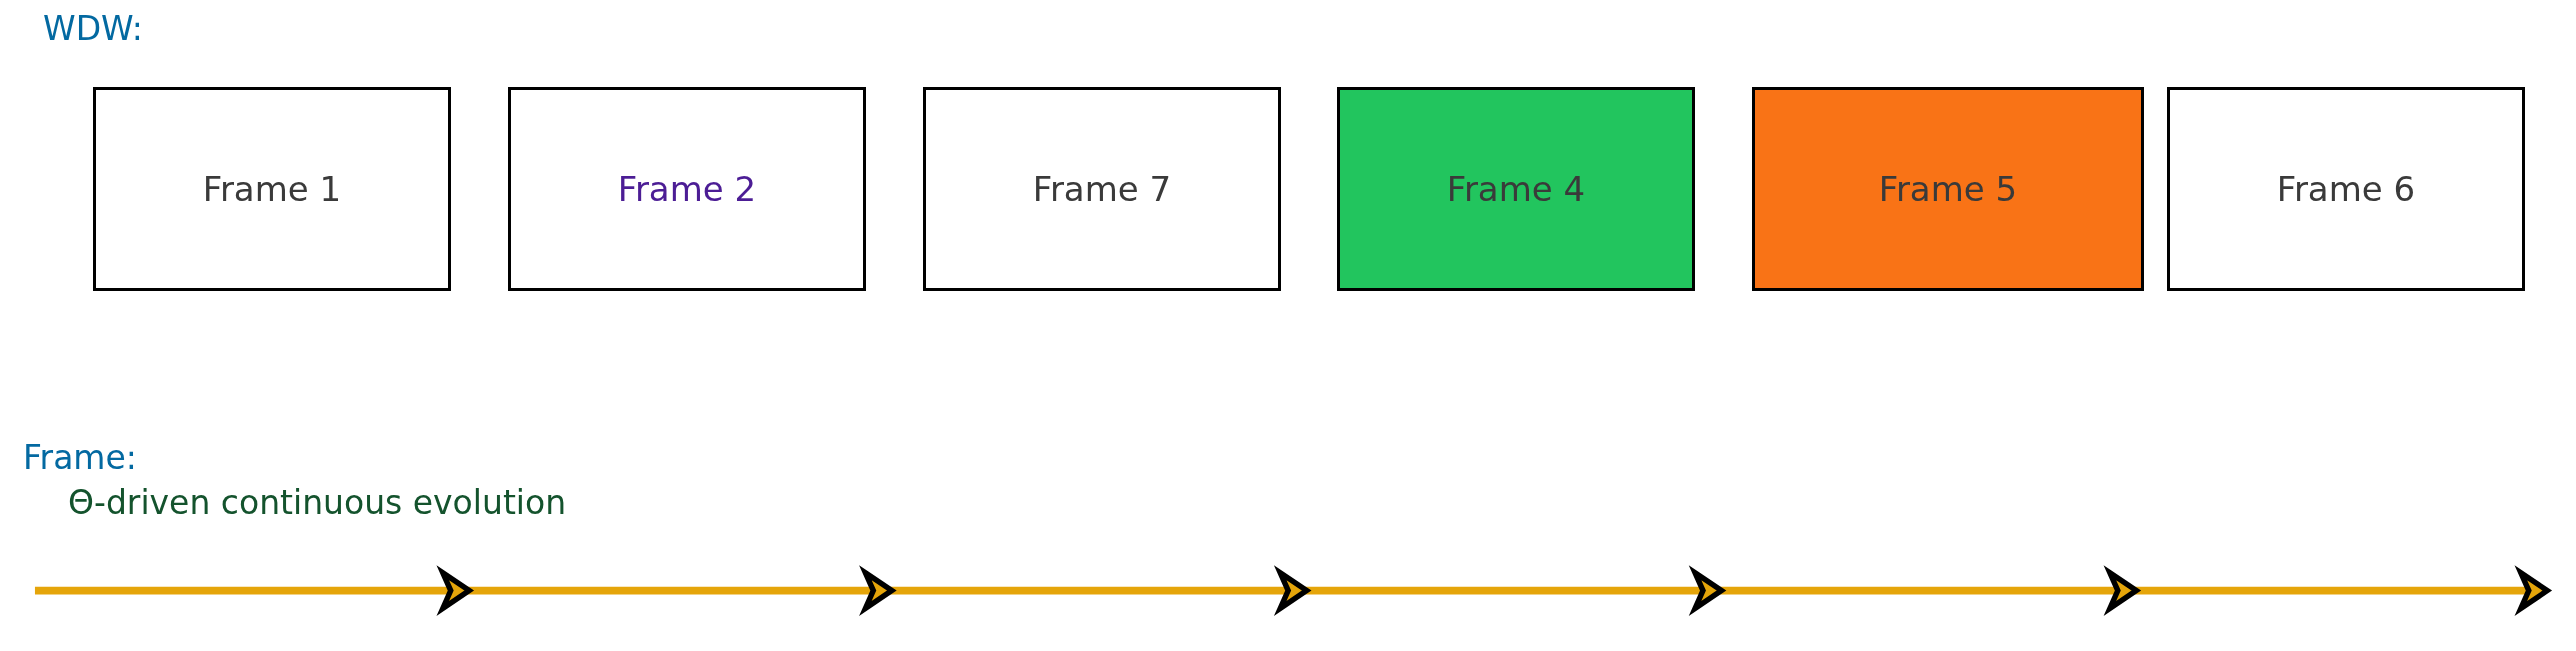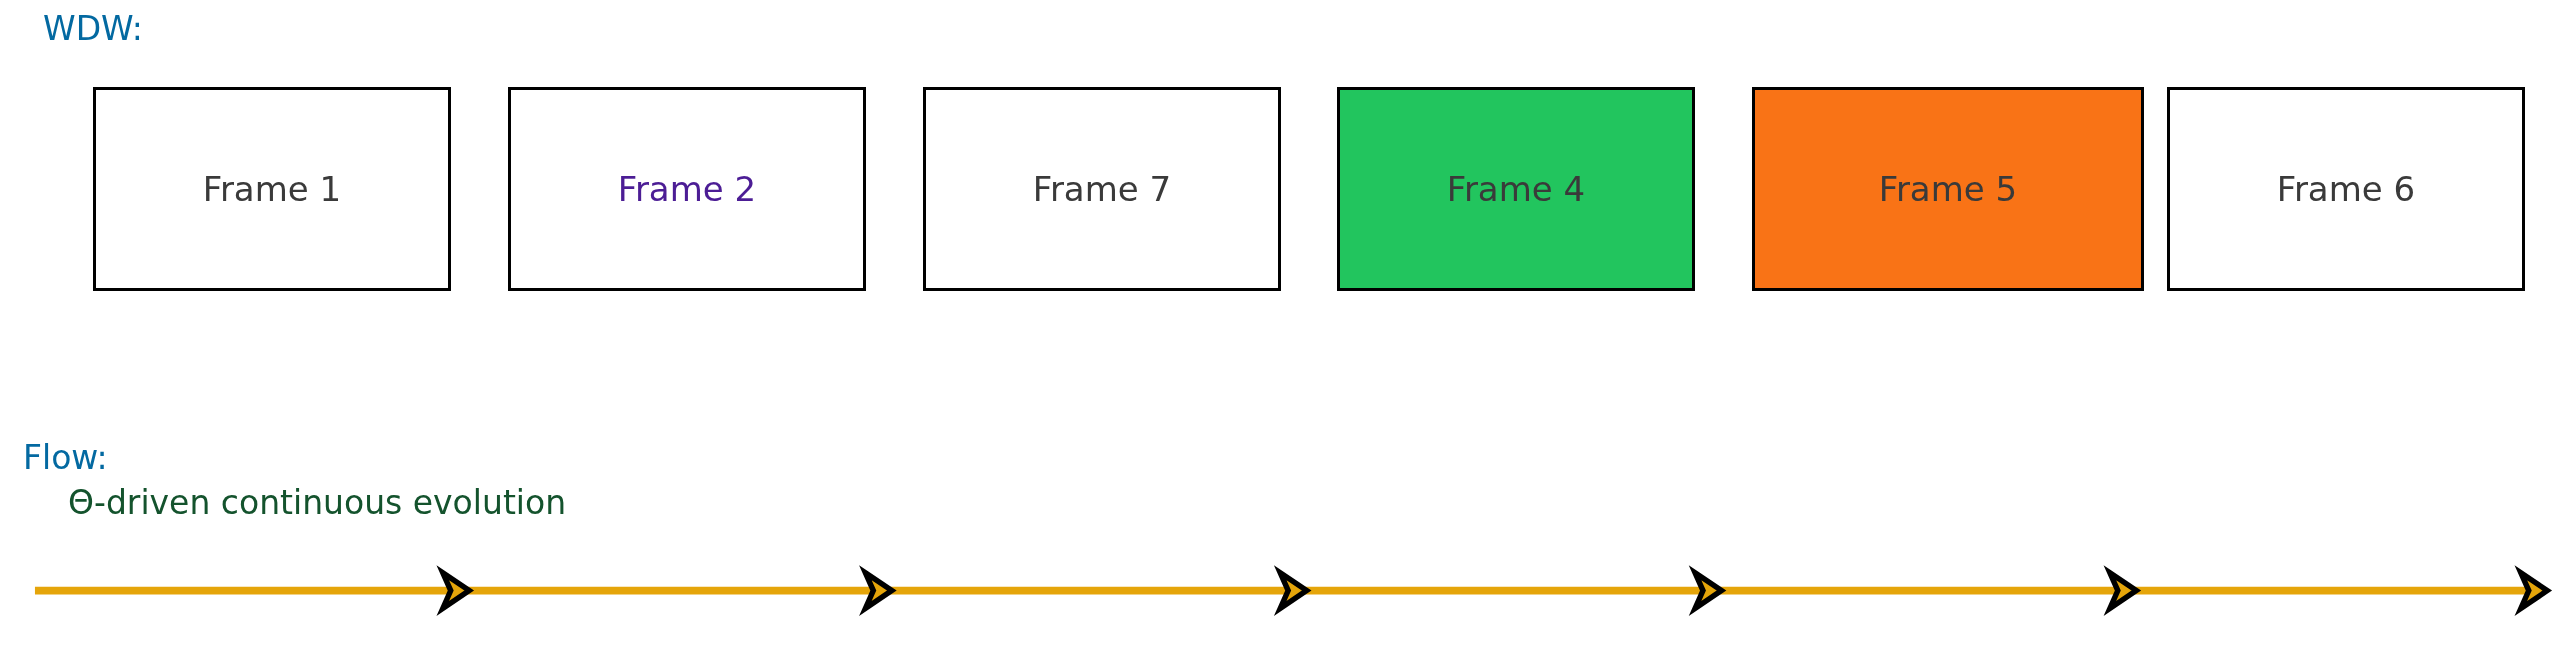--- a/index.html
+++ b/index.html
@@ -106,21 +106,21 @@
         <span class="frame-label" style="color: rgb(58, 58, 58);">Frame 4</span>
       </div>
       <div class="frame-box" style="left: 1659px; width: 392px; height: 204px; border-color: rgb(0, 0, 0); background: #f97316;">
         <span class="frame-label" style="color: rgb(58, 58, 58);">Frame 5</span>
       </div>
       <div class="frame-box" style="left: 2074px; width: 358px; height: 204px; border-color: rgb(0, 0, 0); background: rgb(255, 255, 255);">
         <span class="frame-label" style="color: rgb(58, 58, 58);">Frame 6</span>
       </div>
     </div>
 
-  <div class="section-label" id="flow-label">Flow:</div>
+  <div class="section-label" id="flow-label">Frame:</div>
 
   <div id="flow-sublabel">Θ-driven continuous evolution</div>
 
   <div id="flow-axis">
     <svg id="flow-svg" width="2576" height="101" viewBox="0 0 3316 130">
         <line x1="45" y1="60" x2="3262" y2="60" stroke="#e5a50a" stroke-width="10"></line>
         <polygon points="570,37 604,60 570,83 580.2,60" fill="#e5a50a" stroke="#000000" stroke-width="7" stroke-linejoin="miter"></polygon>
         <polygon points="1114,37 1148,60 1114,83 1124.2,60" fill="#e5a50a" stroke="#000000" stroke-width="7" stroke-linejoin="miter"></polygon>
         <polygon points="1648,37 1682,60 1648,83 1658.2,60" fill="#e5a50a" stroke="#000000" stroke-width="7" stroke-linejoin="miter"></polygon>
         <polygon points="2182,37 2216,60 2182,83 2192.2,60" fill="#e5a50a" stroke="#000000" stroke-width="7" stroke-linejoin="miter"></polygon>

